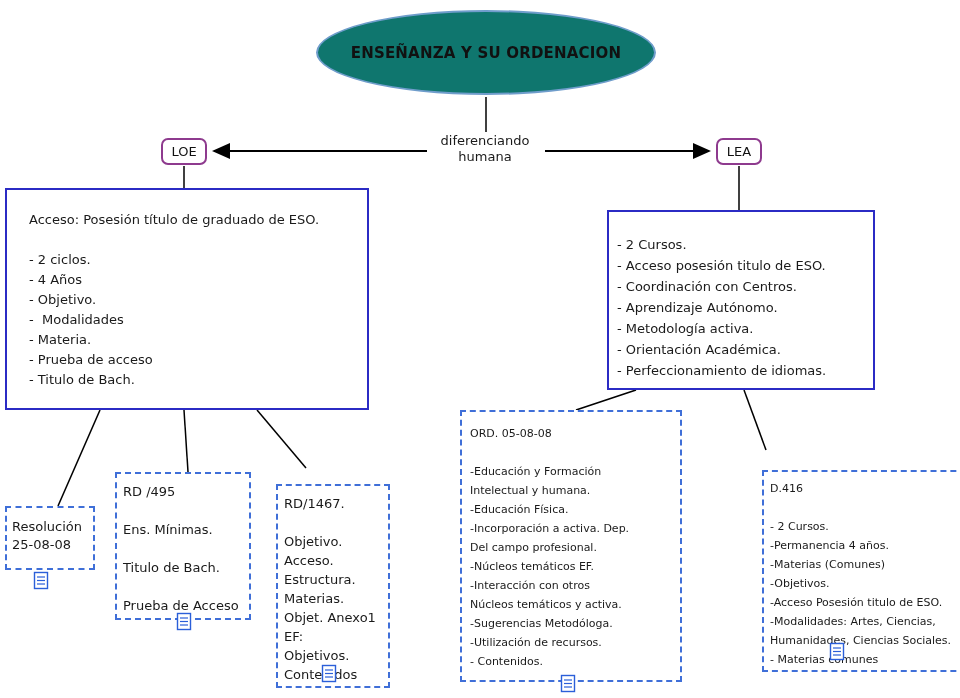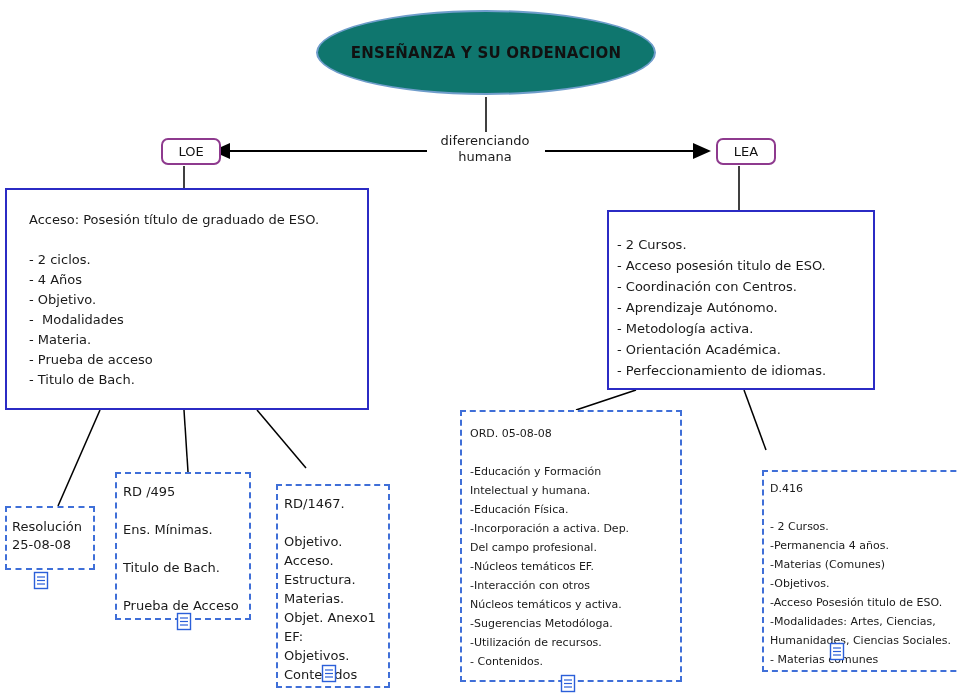--- a/index.html
+++ b/index.html
@@ -24,21 +24,21 @@
   }
   .root-ellipse .root-label { font-size:15px; font-weight:bold; color:#111; letter-spacing:.2px; }
 
   .linking-phrase {
     left:420px; top:133px; width:130px;
     text-align:center; font-size:13px; line-height:16px;
     white-space:pre-wrap; background:transparent;
   }
 
   .law-node {
-    width:60px; height:27px;
+    width:46px; height:27px;
     border:2px solid #8e3a8e; border-radius:7px;
     background:#fff;
     display:flex; align-items:center; justify-content:center;
     font-size:13px; color:#111;
   }
   .law-loe { left:161px; top:138px; }
   .law-lea { left:716px; top:138px; }
 
   .detail-box { border:2px solid #2b2bc4; background:#fff; }
   .loe-detail {

